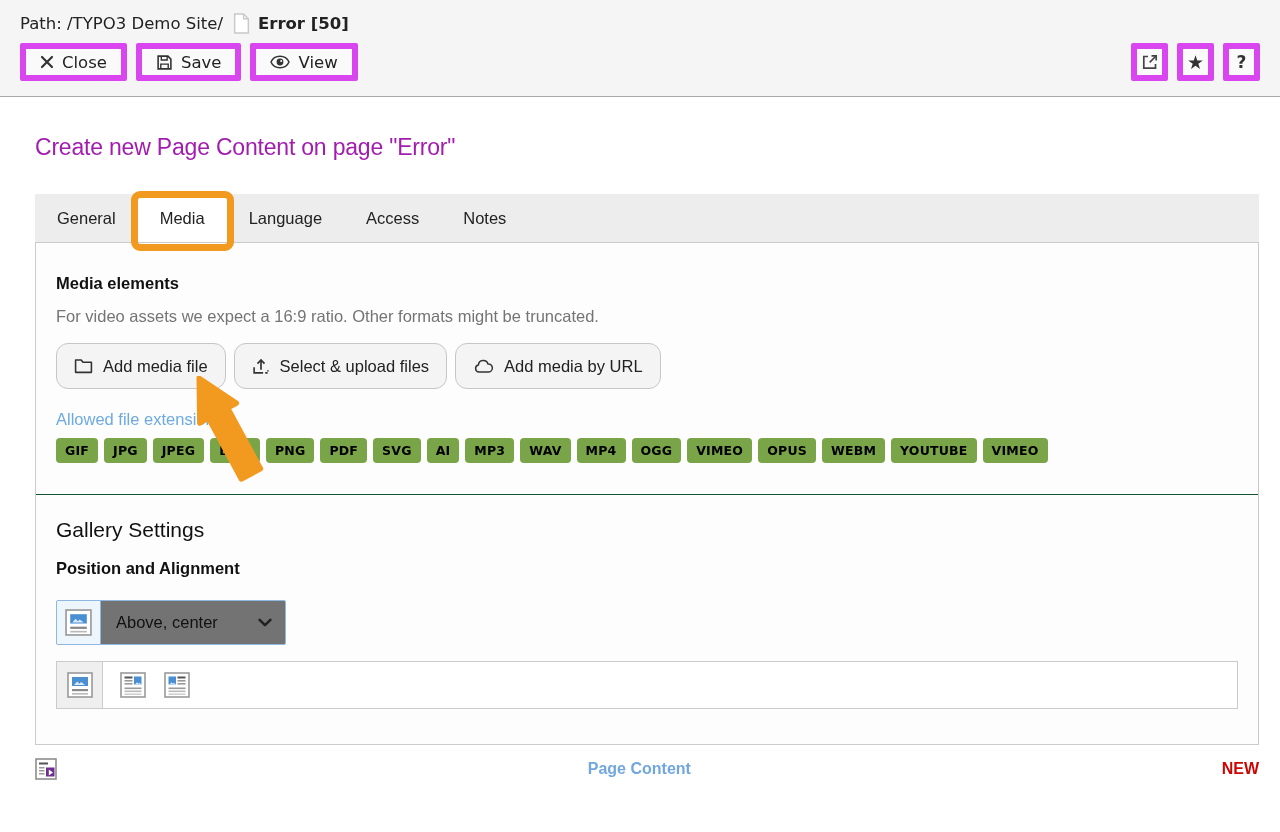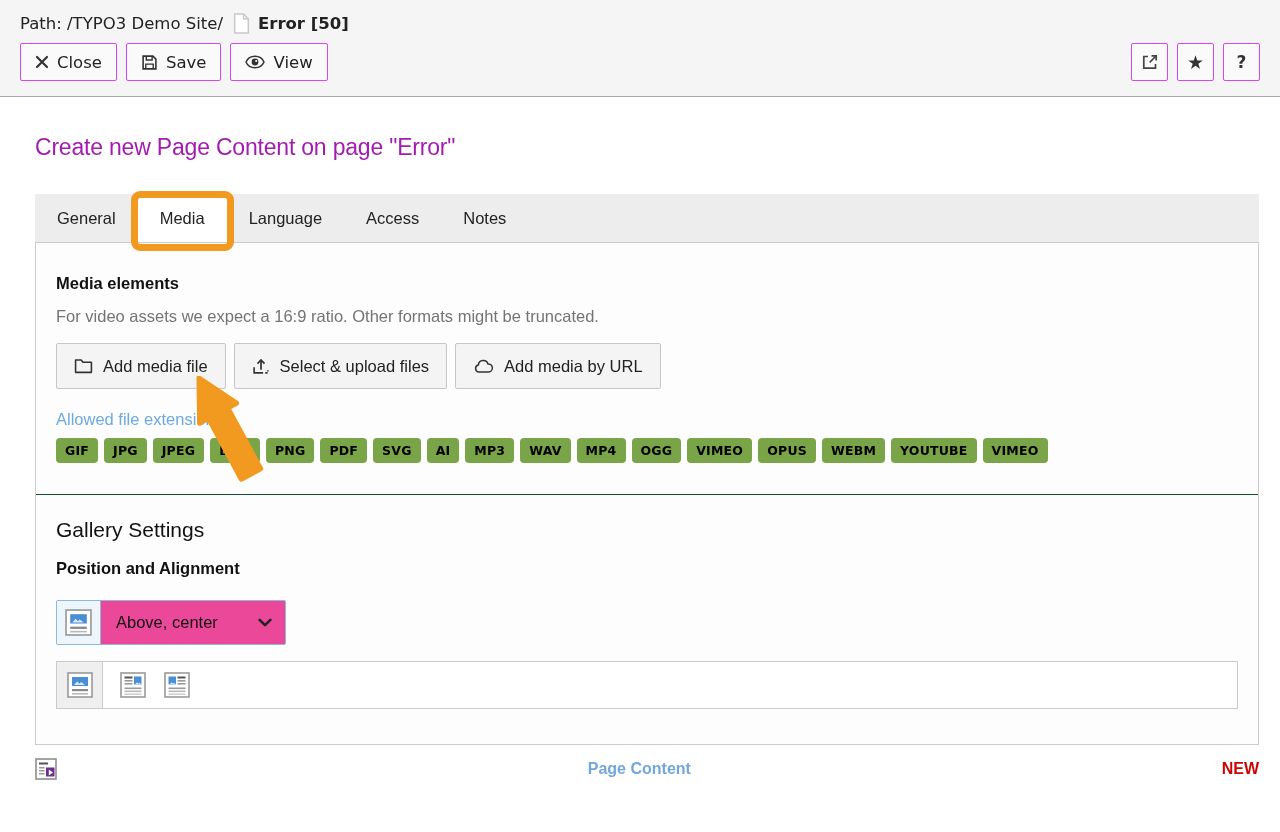--- a/index.html
+++ b/index.html
@@ -7,21 +7,21 @@
     font-family:"Liberation Sans","DejaVu Sans",sans-serif; color:#111; overflow:hidden; }
 
   
   .docheader { height:97px; background:#f5f5f5; border-bottom:1px solid #a8a8a8; padding:0 20px; }
   .doc-meta { display:flex; align-items:center; gap:6px;
     padding-top:13px; font-size:16.5px; color:#222; font-family:"DejaVu Sans",sans-serif;}
   .doc-meta .rec-title { font-weight:bold; }
   .doc-bar { display:flex; justify-content:space-between; align-items:center; margin-top:9px; }
   .btn-row { display:flex; gap:9px; }
   .hbtn { display:flex; align-items:center; gap:8px; height:38px; padding:0 14px;
-    background:#fafafa; border:1px solid #d946ef; border-radius:2px; font-size:16.5px;
+    background:#fafafa; border:6px solid #d946ef; border-radius:2px; font-size:16.5px;
     color:#222; cursor:pointer; font-family:"DejaVu Sans",sans-serif;}
   .hbtn-sq { width:37px; justify-content:center; padding:0; font-size:18px; }
   .glyph { font-size:19px; line-height:1; color:#333; }
   .help-glyph { font-weight:bold; font-size:17px; color:#333; }
 
   
   .content { padding:0 21px 0 35px; }
   h1 { margin-top:37px; font-size:23px; font-weight:500; letter-spacing:-0.2px; color:#a21caf; }
 
   .tabs-wrap { position:relative; margin-top:33px; }
@@ -33,33 +33,33 @@
 
   .panel { border:1px solid #cbcbcb; border-top:1px solid #cbcbcb; background:#fdfdfd; }
   .sec1 { padding:20px 20px 31px 20px; }
   .sec2 { border-top:1px solid #14532d; padding:2px 20px 35px 20px; }
 
   .media-heading { font-size:16.5px; font-weight:bold; margin-top:11px; }
   .media-hint { font-size:16.5px; color:#747474; margin-top:14px; }
 
   .media-btns { display:flex; gap:8px; margin-top:17px; }
   .pbtn { display:flex; align-items:center; gap:10px; height:46px; padding:0 17px;
-    background:#f4f4f4; border:1px solid #c6c6c6; border-radius:2px; font-size:16.5px; color:#222; cursor:pointer; }
+    background:#f4f4f4; border:1px solid #c6c6c6; border-radius:12px; font-size:16.5px; color:#222; cursor:pointer; }
   .pbtn svg { flex:none; }
 
   .allowed-link { display:inline-block; margin-top:21px; font-size:16.5px; color:#6DAAE0; cursor:pointer; text-decoration:none; }
   .badges { display:flex; gap:6px; margin-top:9px; flex-wrap:nowrap; }
   .badge { background:#79A548; color:#000000; font-weight:bold; font-size:12.5px;
     font-family:"DejaVu Sans",sans-serif; padding:5px 9px; border-radius:4px; letter-spacing:.2px; }
 
   .gal-heading { font-size:21px; font-weight:400; margin-top:21px; color:#111; }
   .gal-sub { font-size:16.5px; font-weight:bold; margin-top:17px; }
 
   .select-group { display:inline-flex; margin-top:22px; height:45px; border:1px solid #8FB8E0;
-    border-radius:2px; background:#ec4899; cursor:pointer;text-align:center; }
+    border-radius:2px; background:#737373; cursor:pointer;text-align:center; }
   .select-addon { width:44px; background:#eef6fd; border-right:1px solid #8FB8E0;
     display:flex; align-items:center; justify-content:center; }
   .select-value { width:184px; display:flex; align-items:center; justify-content:space-between;
     padding:0 13px 0 15px; font-size:16.5px; color:#111; }
 
   .icon-row { display:flex; margin-top:16px; border:1px solid #cbcbcb; height:48px; background:#fff; }
   .icon-row-sel { width:46px; flex:none; background:#efefef; border-right:1px solid #cbcbcb;
     display:flex; align-items:center; justify-content:center; cursor:pointer; }
   .icon-row-rest { display:flex; align-items:center; gap:18px; padding-left:17px; }
   .opt-icon { cursor:pointer; display:flex; }

